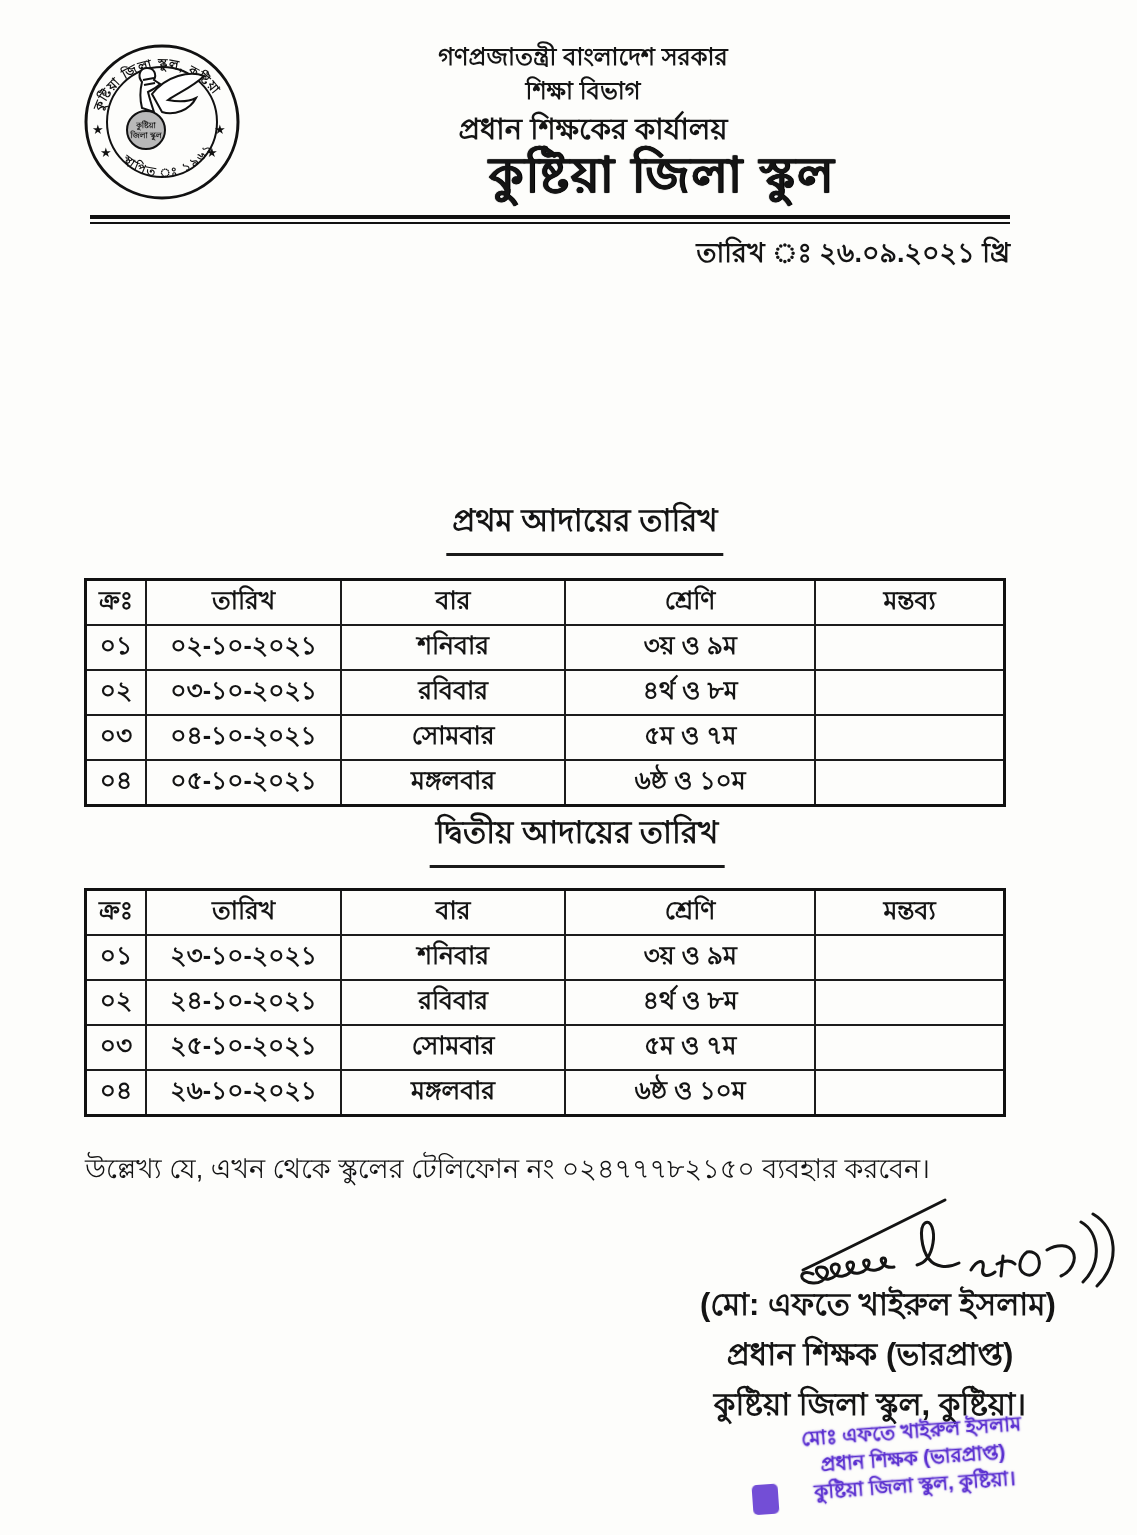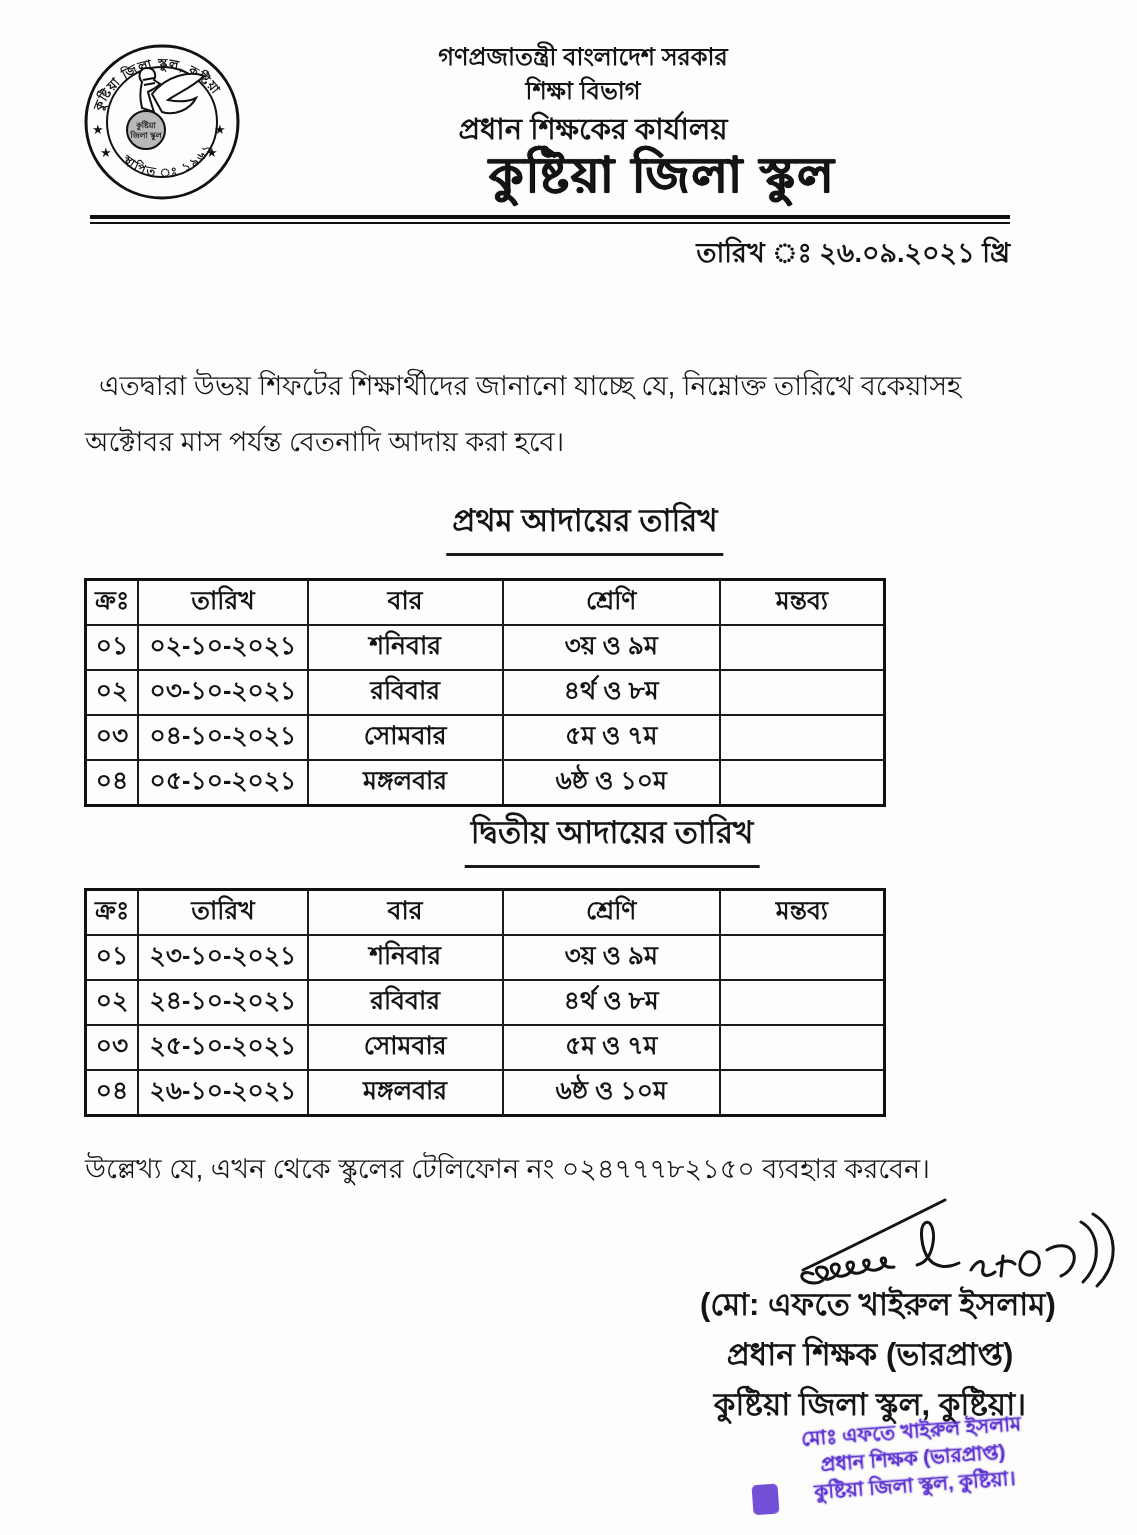--- a/index.html
+++ b/index.html
@@ -45,24 +45,24 @@
     font-size: 27px; line-height: 56px; font-weight: 500;
     text-indent: 14px;
   }
 
   .table-title {
     font-size: 31px; font-weight: bold;
     border-bottom: 3px solid #1a1a1a;
     padding: 0 6px 5px 6px;
   }
   .t1-title { top: 496px; left: 585px; }
-  .t2-title { top: 808px; left: 612px; }
+  .t2-title { top: 808px; left: 577px; }
 
   table.sched {
-    position: absolute; left: 84px; width: 802px;
+    position: absolute; left: 84px; width: 922px;
     border-collapse: collapse;
     table-layout: fixed;
     font-size: 25px; font-weight: 600;
   }
   .t1 { top: 578px; }
   .t2 { top: 888px; }
   table.sched th, table.sched td {
     border: 2px solid #1c1c1c;
     text-align: center; vertical-align: middle;
     padding: 0; overflow: hidden;
@@ -133,21 +133,20 @@
     </svg>
   </div>
 
   <div class="abs centered h-gov">গণপ্রজাতন্ত্রী বাংলাদেশ সরকার</div>
   <div class="abs centered h-dept">শিক্ষা বিভাগ</div>
   <div class="abs centered h-office">প্রধান শিক্ষকের কার্যালয়</div>
   <div class="abs centered h-school">কুষ্টিয়া জিলা স্কুল</div>
   <div class="abs divider"></div>
   <div class="abs date-line">তারিখ ঃ ২৬.০৯.২০২১ খ্রি</div>
 
-  <div class="abs paragraph">এতদ্বারা উভয় শিফটের শিক্ষার্থীদের জানানো যাচ্ছে যে, নিম্নোক্ত তারিখে বকেয়াসহ অক্টোবর মাস পর্যন্ত বেতনাদি আদায় করা হবে।</div>
 
   <div class="abs centered t1-title table-title">প্রথম আদায়ের তারিখ</div>
   <table class="sched t1">
     <colgroup>
         <col class="c0">
         <col class="c1">
         <col class="c2">
         <col class="c3">
         <col class="c4">
       </colgroup>

